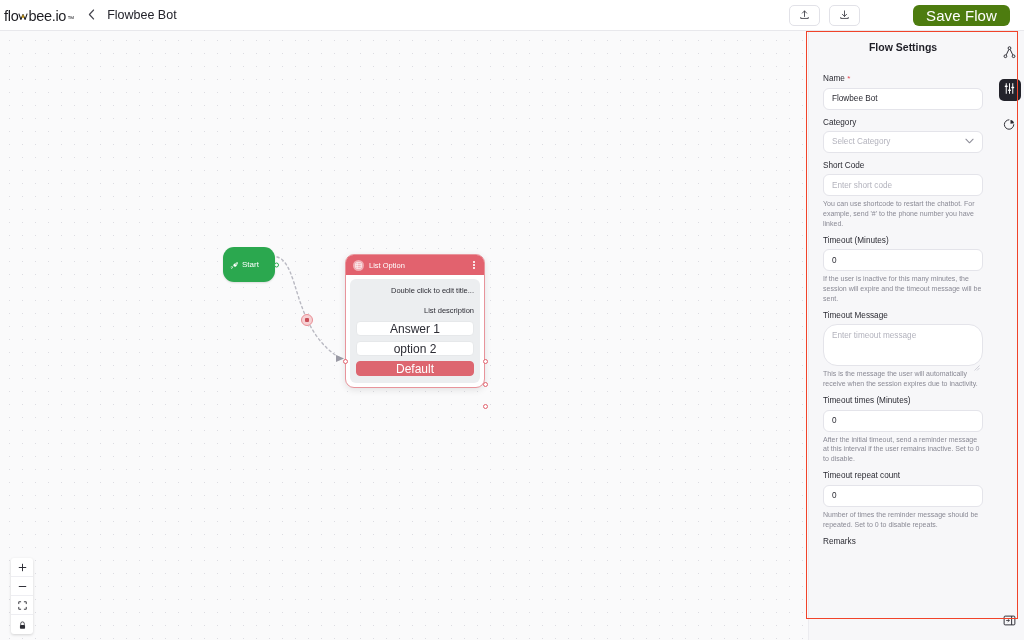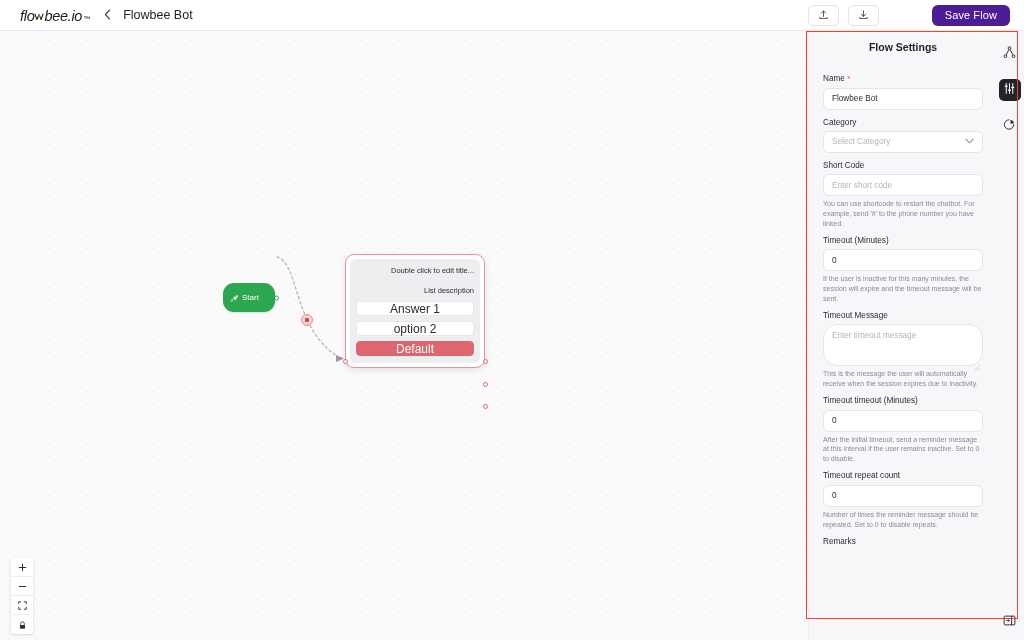--- a/index.html
+++ b/index.html
@@ -9,21 +9,21 @@
     background: #ffffff; overflow: hidden;
   }
   #app { position: relative; width: 1024px; height: 640px; }
 
   
   .topbar {
     position: absolute; top: 0; left: 0; width: 1024px; height: 31px;
     background: #ffffff; border-bottom: 1px solid #e8e8ec;
     display: flex; align-items: center; z-index: 40;
   }
-  .brand { display: flex; align-items: baseline; margin-left: 20px; font-style: italic; }
+  .brand { display: flex; align-items: baseline; margin-left: 4px; }
   .brand-text {
     font-size: 14.5px; letter-spacing: -0.3px; color: #1d1d22; font-weight: 500;
   }
   .brand-sup { font-size: 7px; color: #1d1d22; margin-left: 1px; }
   .bee-mark {
     display: inline-block; width: 10px; height: 10px; position: relative; top: 1px;
   }
   .crumb-sep {
     margin-left: 14px; font-size: 12px; color: #3a3a42; line-height: 1;
   }
@@ -31,40 +31,40 @@
     margin-left: 12px; font-size: 12.5px; color: #22222a; font-weight: 400;
   }
   .topbar-right {
     margin-left: auto; display: flex; align-items: center; gap: 9px; margin-right: 14px;
   }
   .icon-btn {
     width: 31px; height: 21px; border: 1px solid #e2e2e8; border-radius: 5px;
     background: #fff; display: flex; align-items: center; justify-content: center;
   }
   .save-btn {
-    height: 21px; padding: 0 13px; background: #4c1d95; color: #fff;
-    border-radius: 6px; font-size: 11px; display: flex; align-items: center;
+    height: 21px; padding: 0 13px; background: #4d7c0f; color: #fff;
+    border-radius: 6px; font-size: 15px; display: flex; align-items: center;
     justify-content: center; letter-spacing: 0.1px; margin-left: 44px;
   }
 
   
   .canvas {
     position: absolute; top: 31px; left: 0; width: 1024px; height: 609px;
     background-color: #fafafb;
     background-image: radial-gradient(#dcdce2 0.9px, transparent 0.9px);
     background-size: 13px 13px; background-position: 3px 3px;
     overflow: hidden;
   }
 
   
   .start-node {
     position: absolute; left: 223px; top: 216px;
-    width: 52px; height: 29px; border-radius: 11px;
+    width: 52px; height: 35px; border-radius: 11px;
     background: #2ba84f; display: flex; align-items: center;
-    gap: 3px; padding-left: 7px; box-shadow: 0 1px 2px rgba(0,0,0,.12); margin-top: 36px;
+    gap: 3px; padding-left: 7px; box-shadow: 0 1px 2px rgba(0,0,0,.12);
   }
   .start-label { color: #fff; font-size: 8px; font-weight: 500; }
   .start-handle {
     position: absolute; right: -3.5px; top: 50%; transform: translateY(-50%);
     width: 5px; height: 5px; border-radius: 50%;
     background: #fff; border: 1.2px solid #2ba84f;
   }
 
   
   .edge-svg { position: absolute; left: 0; top: 0; width: 1024px; height: 609px; }
@@ -267,20 +267,34 @@
           <path d="M10.5 1.5 C8 1.6 5.4 3.2 4.1 5.5 L6.6 8 C8.9 6.7 10.4 4.1 10.5 1.5 Z" fill="#fff"></path>
           <circle cx="8" cy="4" r="0.9" fill="#2ba84f"></circle>
           <path d="M3.8 8.2 L2 10.2 M3 7.4 L1.4 8" stroke="#fff" stroke-width="0.9" stroke-linecap="round"></path>
         </svg>
       </span>
       <span class="start-label">Start</span>
       <span class="start-handle"></span>
     </div>
 
     <div class="node">
+      <div class="node-header">
+        <span class="node-header-icon">
+          <svg width="7" height="7" viewBox="0 0 10 10">
+            <rect x="1" y="1" width="8" height="8" rx="1.4" fill="none" stroke="#fff" stroke-width="1"></rect>
+            <path d="M1 3.6 H9 M1 6.3 H9 M3.3 1 V9" stroke="#fff" stroke-width="0.8"></path>
+          </svg>
+        </span>
+        <span class="node-title">List Option</span>
+        <span class="node-menu">
+          <span></span>
+            <span></span>
+            <span></span>
+        </span>
+      </div>
       <div class="node-body">
         <div class="node-inner">
           <div class="node-edit-title">Double click to edit title...</div>
           <div class="node-desc">List description</div>
           <div class="opt">Answer 1</div>
           <div class="opt">option 2</div>
           <div class="opt default">Default</div>
         </div>
       </div>
       <span class="node-target-handle"></span>
@@ -363,21 +377,21 @@
           <span class="ta-grip">
             <svg width="6" height="6" viewBox="0 0 6 6">
                 <path d="M5.5 0.5 L0.5 5.5 M5.5 3 L3 5.5" stroke="#c2c2cc" stroke-width="0.7"></path>
               </svg>
           </span>
         </div>
         <div class="fhelp">This is the message the user will automatically receive when the session expires due to inactivity.</div>
       </div>
 
       <div class="field">
-        <label class="flabel">Timeout timeout (Minutes)</label>
+        <label class="flabel">Timeout times (Minutes)</label>
         <input class="finput" value="0" style="">
         <div class="fhelp">After the initial timeout, send a reminder message at this interval if the user remains inactive. Set to 0 to disable.</div>
       </div>
 
       <div class="field">
         <label class="flabel">Timeout repeat count</label>
         <input class="finput" value="0" style="">
         <div class="fhelp">Number of times the reminder message should be repeated. Set to 0 to disable repeats.</div>
       </div>
 

